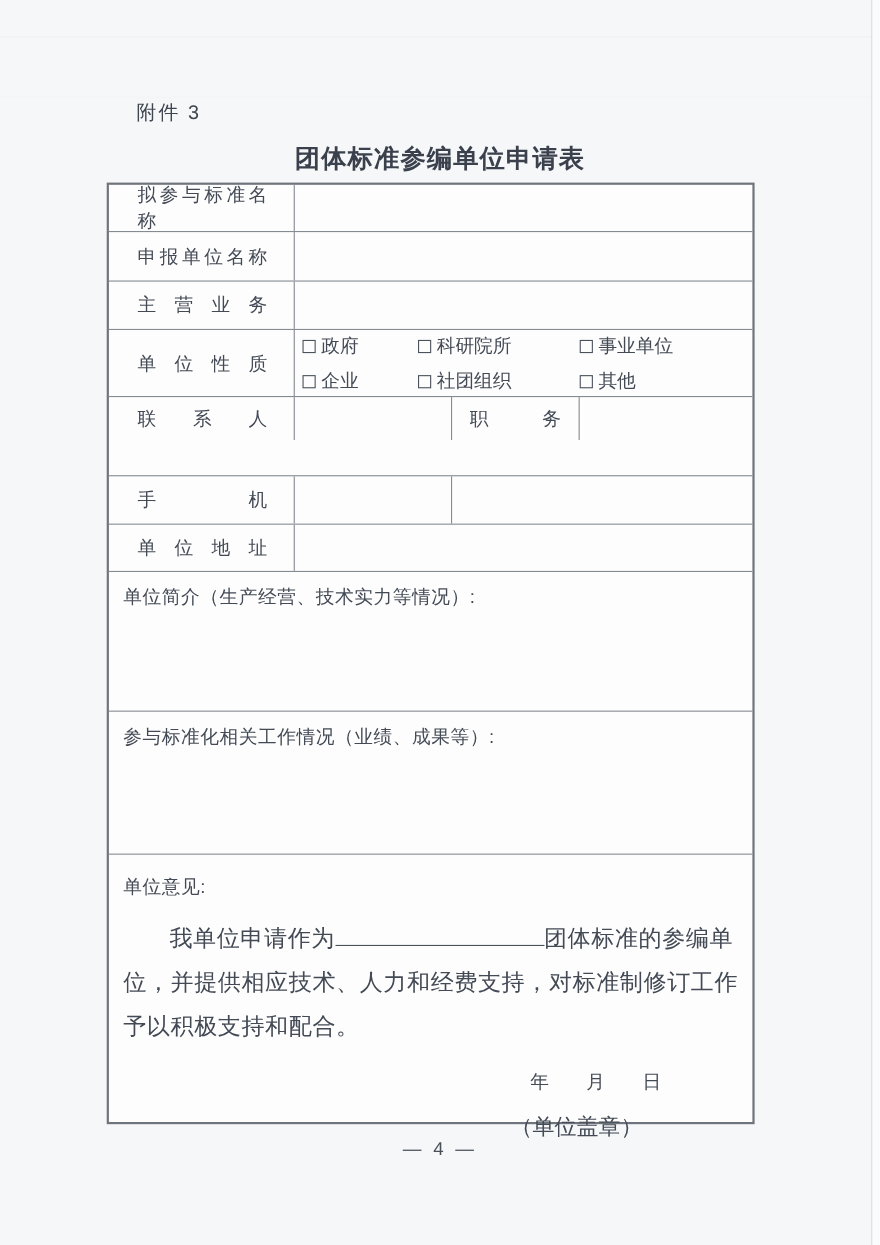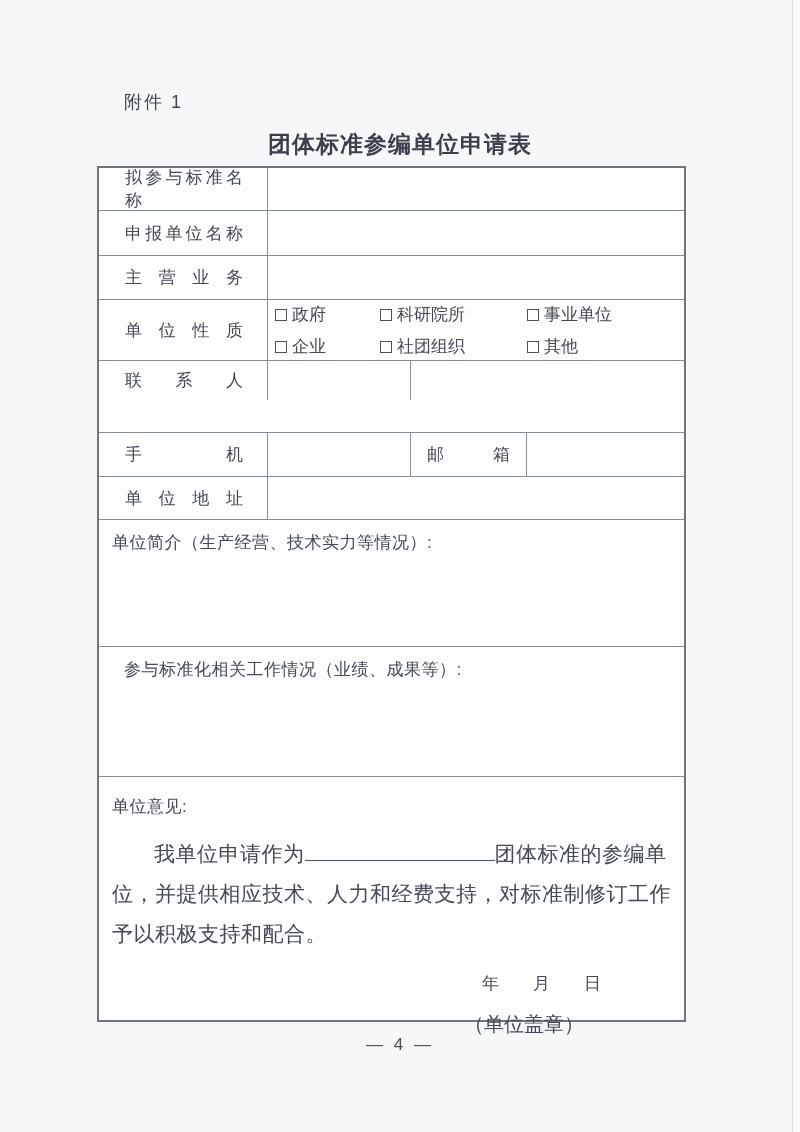--- a/index.html
+++ b/index.html
@@ -51,21 +51,21 @@
   }
   .label-cell-sm {
     width: 116px; flex: 0 0 116px;
     display: flex; flex-direction: column; justify-content: center;
     padding: 0 16px;
   }
   .value-cell { flex: 1 1 auto; }
   .value-cell-mid { width: 143px; flex: 0 0 143px; }
   .r1 { height: 42px; } .r2 { height: 45px; } .r3 { height: 44px; }
   .r4 { height: 61px; } .r5 { height: 40px; } .r6 { height: 44px; margin-top: 32px; }
-  .r7 { height: 43px; } .r8 { height: 127px; } .r9 { height: 130px; padding-left: 12px; }
+  .r7 { height: 43px; } .r8 { height: 127px; } .r9 { height: 130px; }
   .r10 { height: 244px; }
   .checkbox-cell {
     flex: 1 1 auto;
     display: grid; grid-template-columns: 105px 147px auto;
     align-content: center; row-gap: 9px;
     padding-left: 7px; font-size: 17px;
   }
   .checkbox-option { white-space: nowrap; }
   .checkbox-box {
     display: inline-block; width: 12px; height: 12px;
@@ -90,21 +90,21 @@
     text-align: center; font-size: 17px; color: #4a5058; letter-spacing: 3px;
   }
 </style>
 </head>
 <body>
 
 <div class="sheet">
 
   <div class="page-edge-right"></div>
 
-  <div class="attachment-label">附件 1</div>
+  <div class="attachment-label">附件 3</div>
 
   <div class="page-title">团体标准参编单位申请表</div>
 
   <div class="form-table">
 
     <div class="trow r1">
       <div class="tcell label-cell">
         <span class="jtext">拟参与标准名称</span>
       </div>
       <div class="tcell value-cell"></div>
@@ -136,31 +136,31 @@
         <span class="checkbox-option"><span class="checkbox-box"></span><span>社团组织</span></span>
         <span class="checkbox-option"><span class="checkbox-box"></span><span>其他</span></span>
       </div>
     </div>
 
     <div class="trow r5">
       <div class="tcell label-cell">
         <span class="jtext">联 系 人</span>
       </div>
       <div class="tcell value-cell-mid"></div>
+      <div class="tcell label-cell-sm">
+        <span class="jtext">职 务</span>
+      </div>
       <div class="tcell value-cell"></div>
     </div>
 
     <div class="trow r6">
       <div class="tcell label-cell">
         <span class="jtext">手 机</span>
       </div>
       <div class="tcell value-cell-mid"></div>
-      <div class="tcell label-cell-sm">
-        <span class="jtext">邮 箱</span>
-      </div>
       <div class="tcell value-cell"></div>
     </div>
 
     <div class="trow r7">
       <div class="tcell label-cell">
         <span class="jtext">单 位 地 址</span>
       </div>
       <div class="tcell value-cell"></div>
     </div>
 

